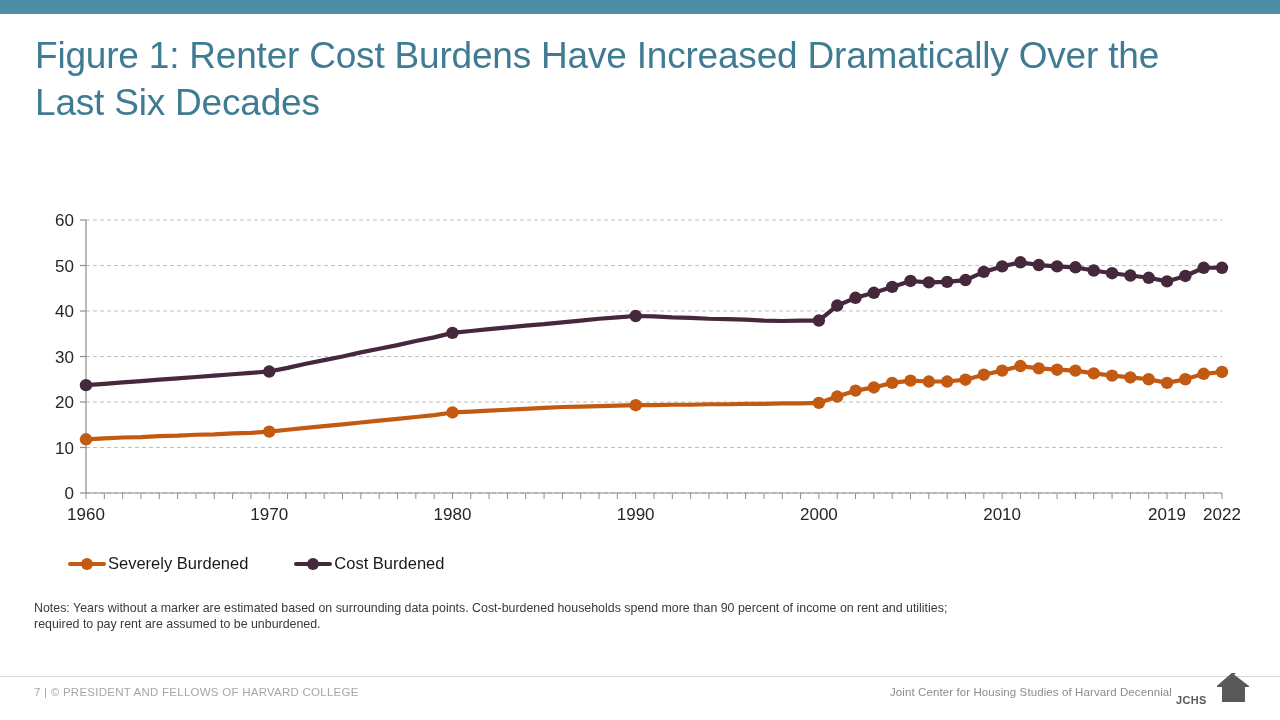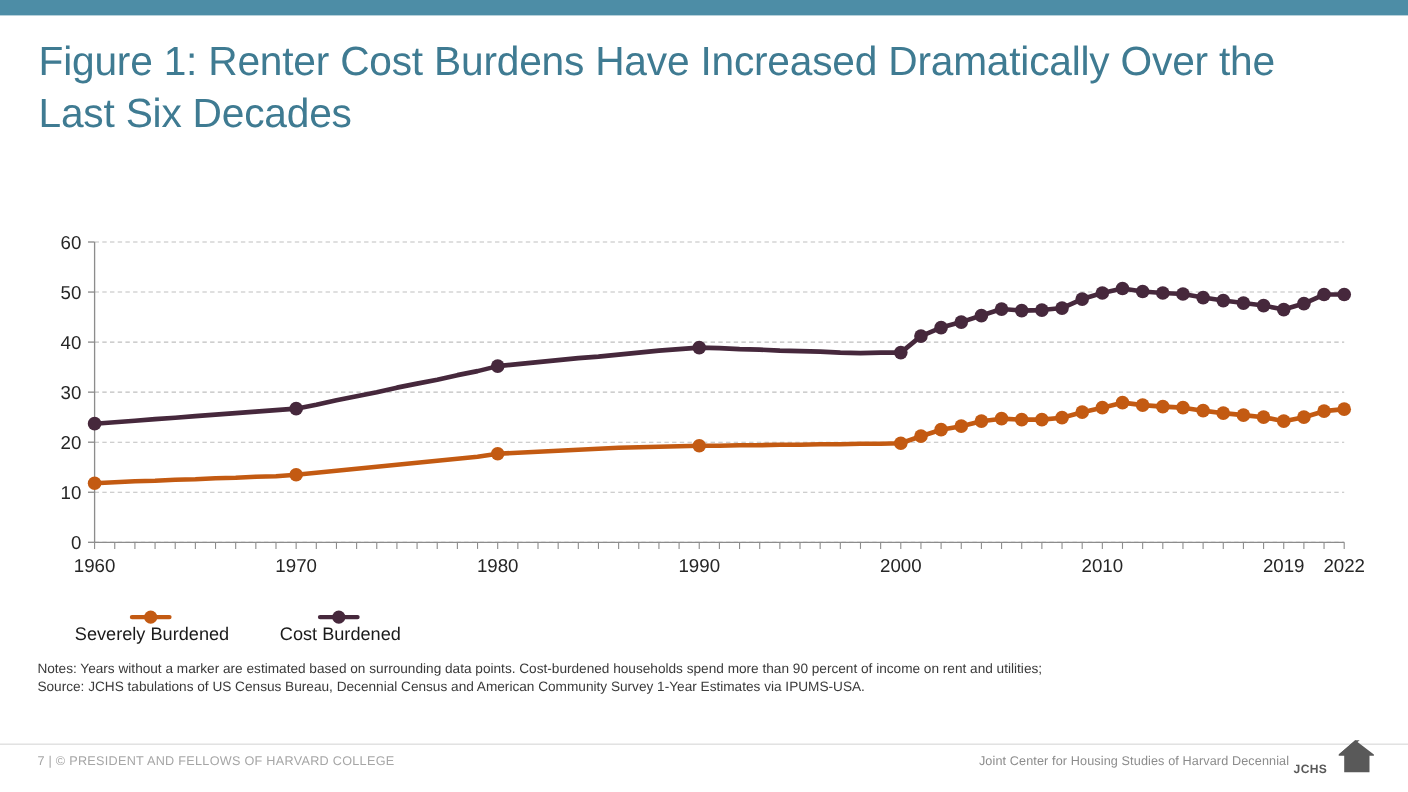--- a/index.html
+++ b/index.html
@@ -25,21 +25,21 @@
     position:absolute;left:33px;top:177px;
     font-size:15.5px;font-weight:bold;color:#262626;letter-spacing:0.1px;
   }
 
   
   .plot-wrap{position:absolute;left:0;top:0;width:1280px;height:720px;pointer-events:none;}
   svg.chart{position:absolute;left:0;top:0;}
 
   
   .legend{position:absolute;left:68px;top:554px;display:flex;align-items:center;}
-  .legend-item{display:flex;align-items:center;margin-right:46px;flex-direction:column;}
+  .legend-item{display:flex;align-items:center;margin-right:46px;}
   .legend-swatch{position:relative;width:38px;height:14px;margin-right:2px;}
   .legend-swatch .ln{position:absolute;left:0;top:5px;width:38px;height:4px;border-radius:2px;}
   .legend-swatch .dot{position:absolute;left:13px;top:1px;width:12px;height:12px;border-radius:50%;}
   .legend-label{font-size:16.5px;color:#1a1a1a;}
 
   
   .notes{
     position:absolute;left:34px;top:601px;width:1120px;
     font-size:12.4px;line-height:15.6px;color:#3a3a3a;
   }
@@ -238,21 +238,21 @@
       <span class="legend-swatch">
         <span class="ln" id="lg1ln" style="background: rgb(70, 40, 60);"></span>
           <span class="dot" id="lg1dot" style="background: rgb(70, 40, 60);"></span>
       </span>
       <span class="legend-label">Cost Burdened</span>
     </div>
   </div>
 
   <div class="notes">
     <p>Notes: Years without a marker are estimated based on surrounding data points. Cost-burdened households spend more than 90 percent of income on rent and utilities;</p>
-    <p>Source: JCHS tabulations of US Census Bureau, Decennial Census and American Community Survey 1-Year Estimates via IPUMS-USA.</p>
+    <p>required to pay rent are assumed to be unburdened.</p>
   </div>
 
   <div class="footer-rule"></div>
   <div class="footer-left">7 | © PRESIDENT AND FELLOWS OF HARVARD COLLEGE</div>
   <div class="footer-right">Joint Center for Housing Studies of Harvard Decennial</div>
   <div class="jchs-logo">
     <svg width="76" height="40" viewBox="0 0 76 40">
       <polygon points="41,14 56,1 73,14 73,15 69,15 69,30 46,30 46,15 41,15" fill="#595959"></polygon>
       <polygon points="41,14 56,1 60,1 45,14" fill="#595959"></polygon>
     </svg>

